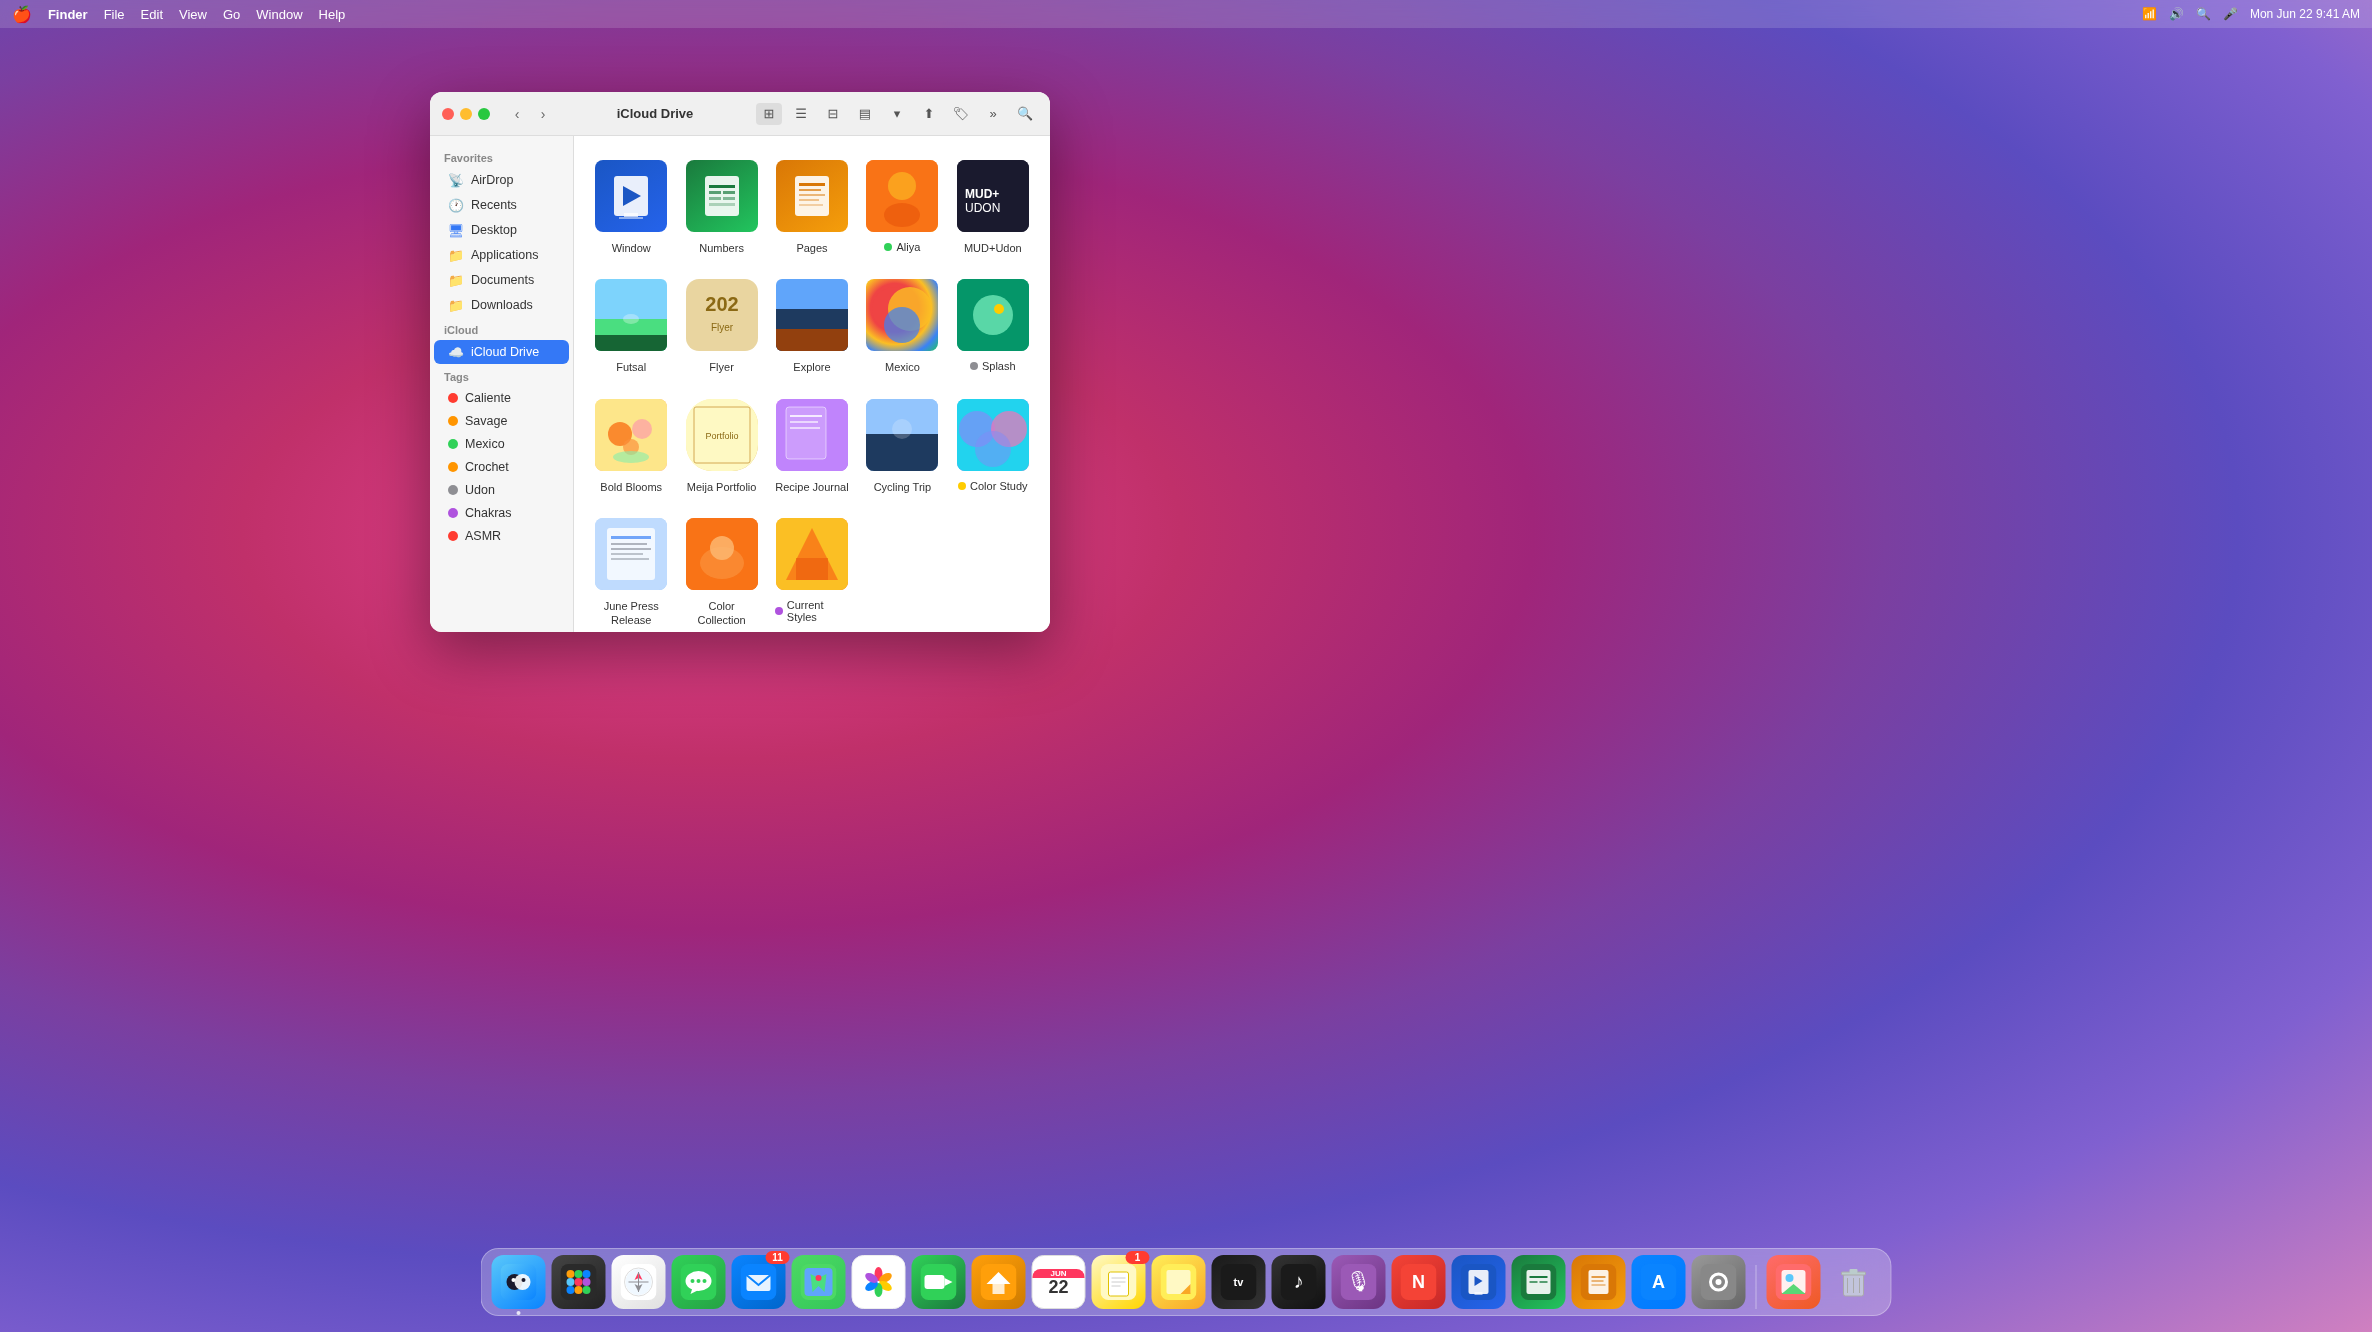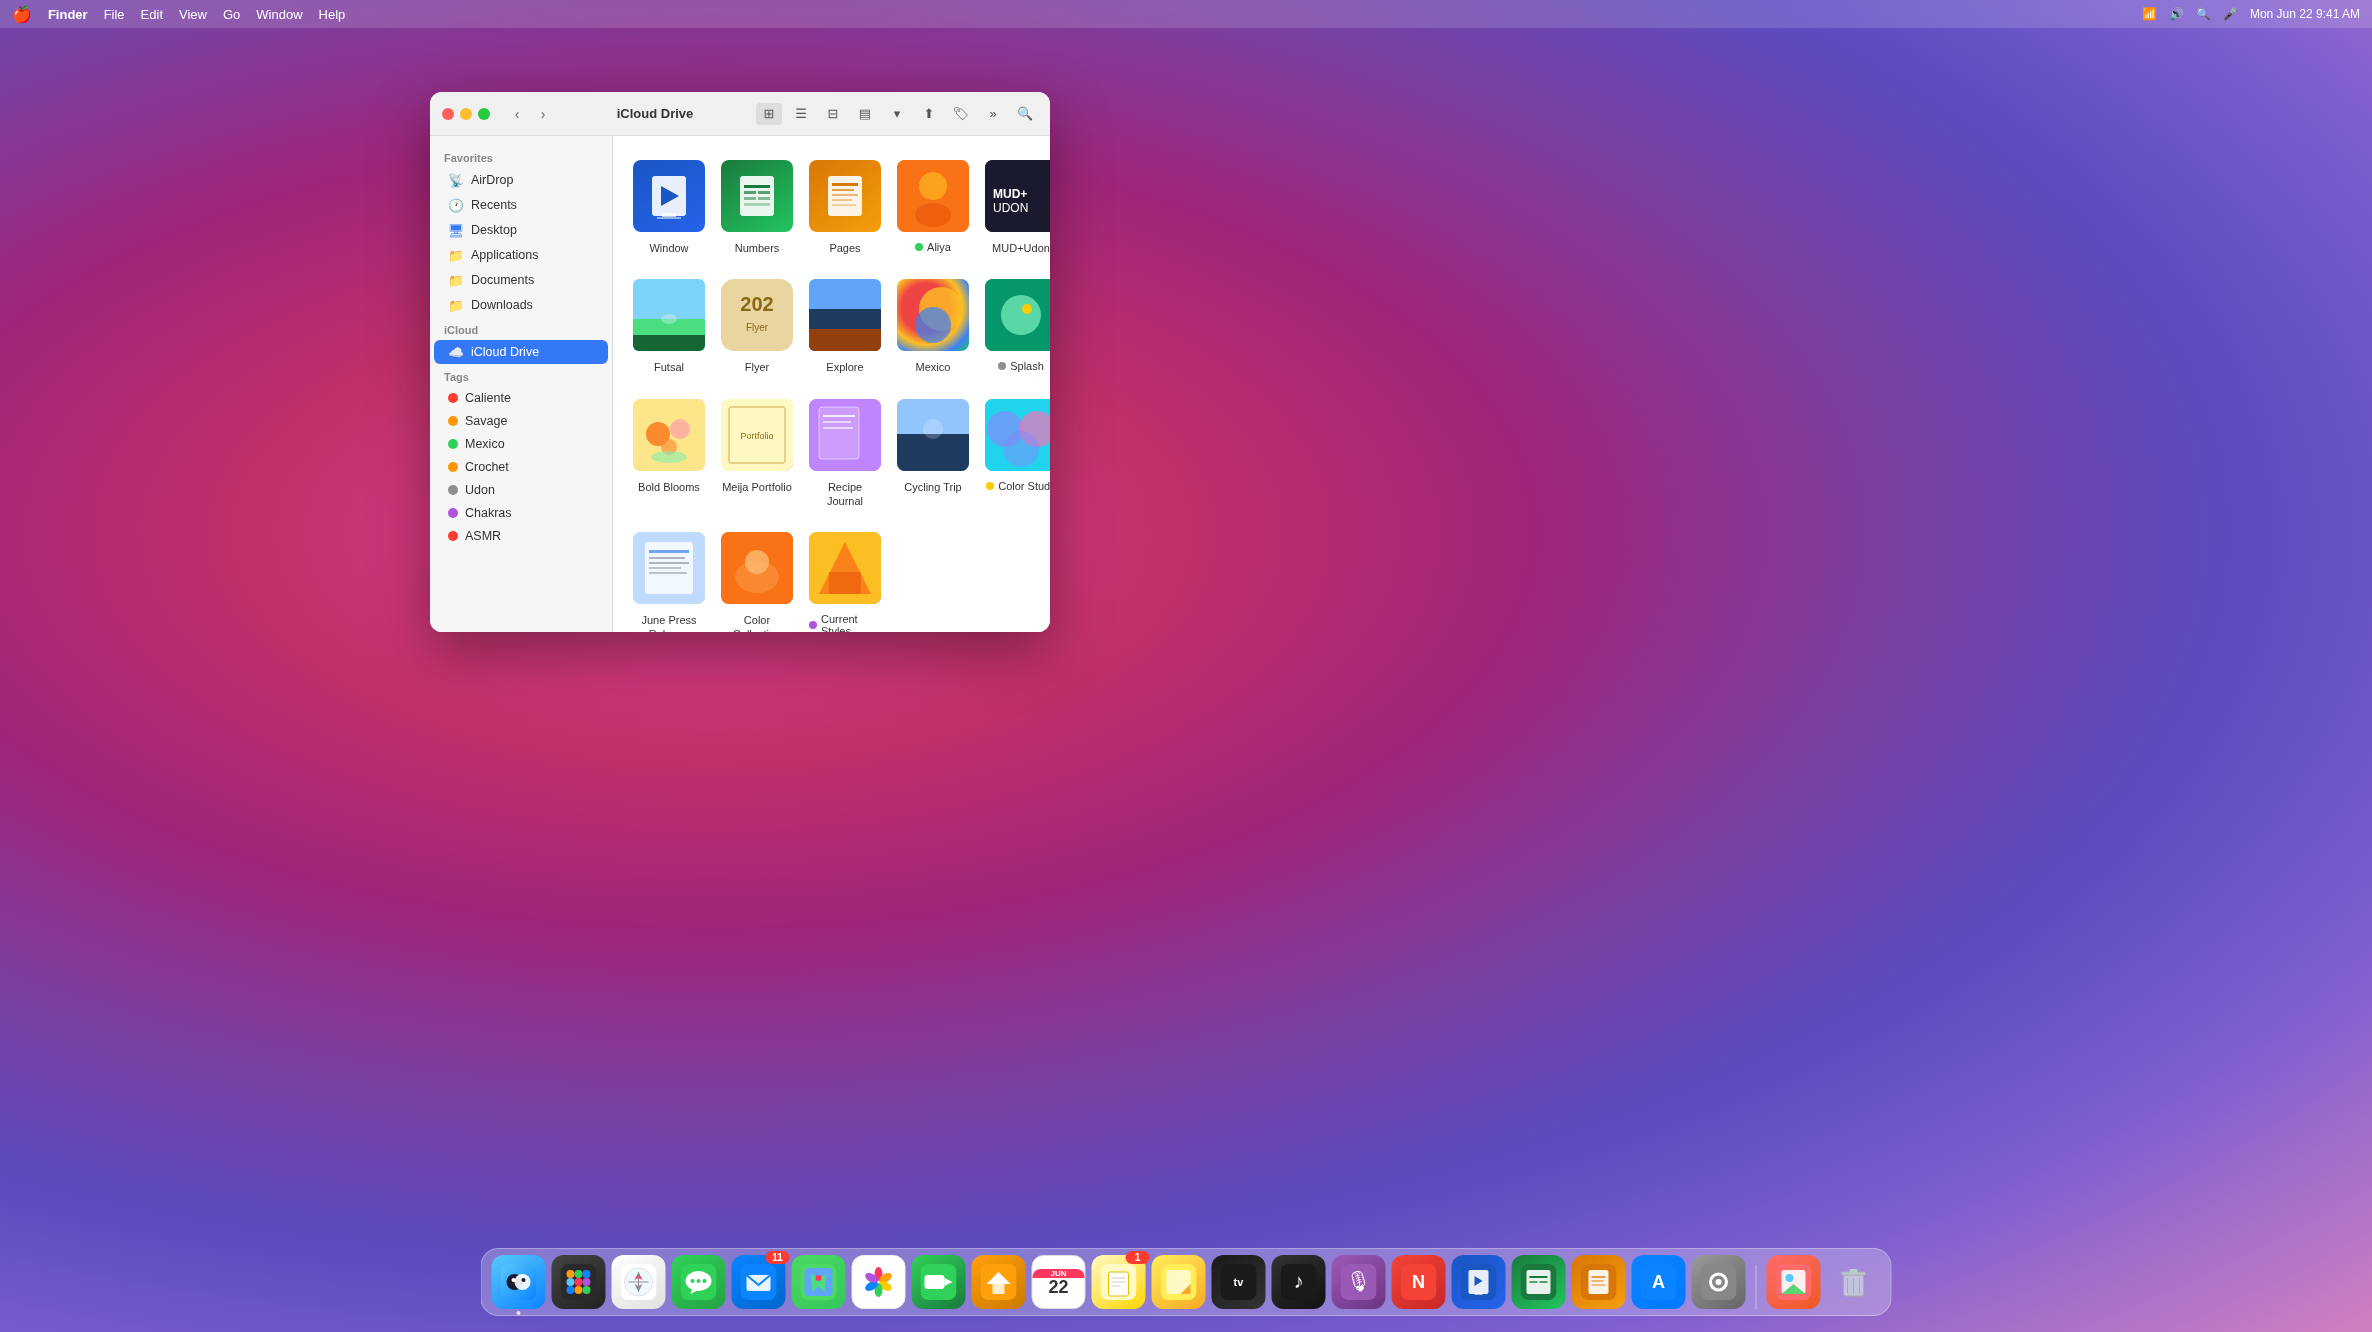--- a/index.html
+++ b/index.html
@@ -198,21 +198,21 @@
 
     
     .window-body {
       display: flex;
       flex: 1;
       overflow: hidden;
     }
 
     
     .sidebar {
-      width: 183px;
+      width: 144px;
       background: rgba(245,245,245,0.95);
       border-right: 1px solid #ddd;
       padding: 10px 0;
       overflow-y: auto;
       flex-shrink: 0;
     }
     .sidebar-section-title {
       font-size: 11px;
       font-weight: 600;
       color: #888;
@@ -334,20 +334,21 @@
       background: radial-gradient(circle at 40% 40%, #ef4444 40%, #fbbf24 60%, #3b82f6 80%, #22c55e 100%);
     }
     .thumb-splash {
       background: radial-gradient(circle at 50% 50%, #6ee7b7 30%, #34d399 60%, #059669 100%);
     }
     .thumb-bold-blooms {
       background: linear-gradient(135deg, #fde68a 0%, #fdba74 50%, #fca5a5 100%);
     }
     .thumb-meija {
       background: linear-gradient(135deg, #fef9c3, #fde68a, #d4a853);
+      border-radius: 26px;
     }
     .thumb-recipe-journal {
       background: linear-gradient(135deg, #e879f9 0%, #c084fc 50%, #a855f7 100%);
     }
     .thumb-cycling {
       background: linear-gradient(180deg, #93c5fd 0%, #60a5fa 30%, #1e3a5f 100%);
     }
     .thumb-color-study {
       background: linear-gradient(135deg, #22d3ee 0%, #818cf8 50%, #f472b6 100%);
     }

